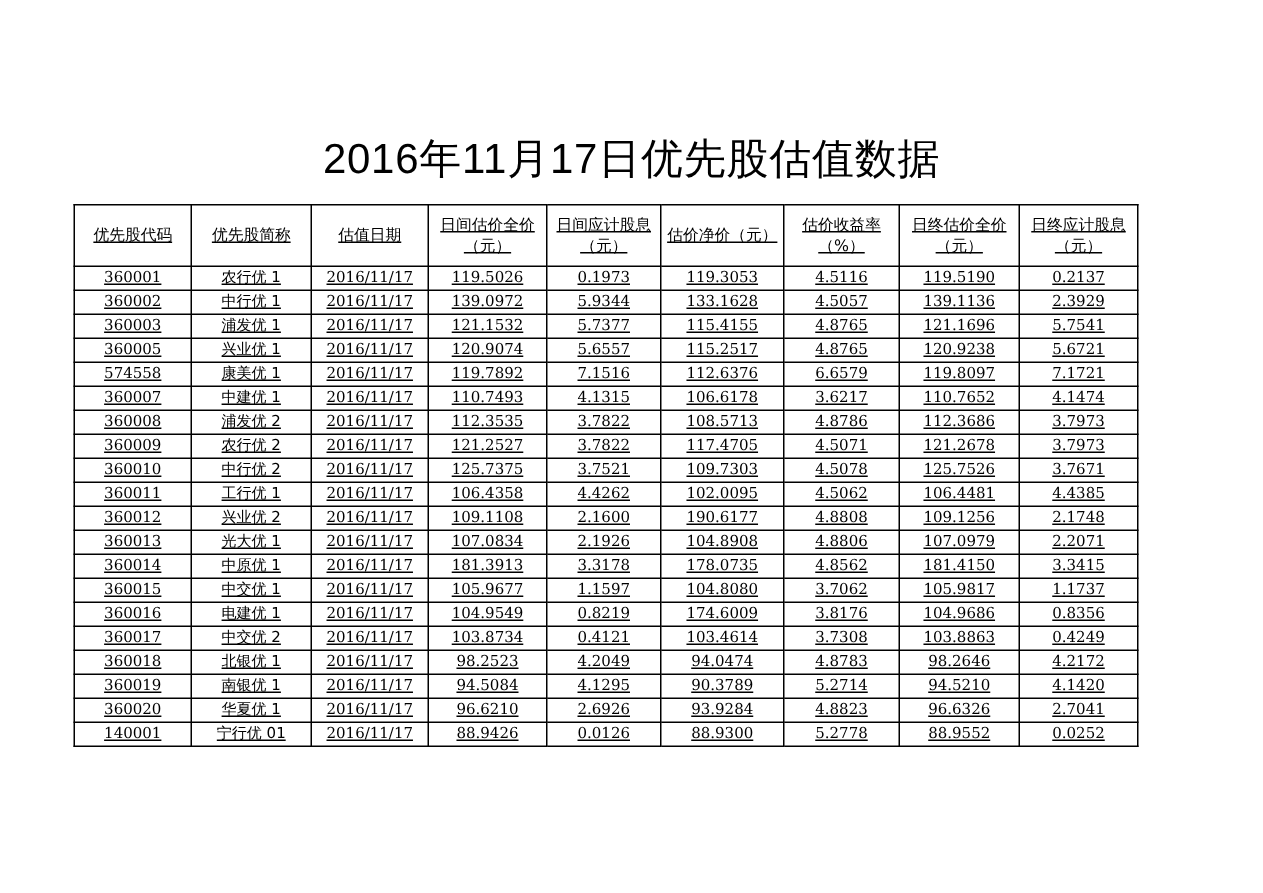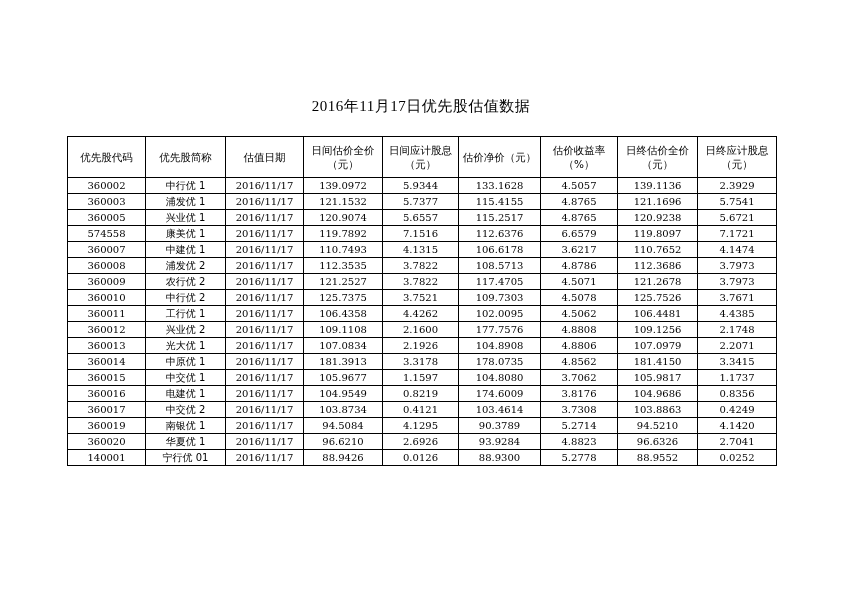--- a/index.html
+++ b/index.html
@@ -14,33 +14,34 @@
       overflow: hidden;
       font-family: "DejaVu Serif", "Liberation Serif", serif;
       color: #000;
     }
     .page-title {
       position: absolute;
       top: 90px;
       left: 0;
       width: 842px;
       text-align: center;
-      font-family: Liberation Serif, serif;
-      font-size: 15px;
+      font-family: Liberation Sans, sans-serif;
+      font-size: 28px;
       letter-spacing: 0.5px;
       line-height: 32px;
     }
     table.valuation {
       position: absolute;
       top: 136px;
-      left: 67px;
+      left: 49px;
       width: 709px;
       border-collapse: collapse;
       table-layout: fixed;
       border: 1.5px solid #000;
+      text-decoration: underline;
     }
     table.valuation th,
     table.valuation td {
       border: 1px solid #000;
       text-align: center;
       padding: 0;
       overflow: hidden;
       white-space: nowrap;
     }
     table.valuation th {
@@ -110,20 +111,31 @@
           <span class="hdr-line">（元）</span>
         </th>
         <th>
           <span class="hdr-line">日终应计股息</span>
           <span class="hdr-line">（元）</span>
         </th>
       </tr>
   </thead>
   <tbody id="table-body">
       <tr>
+        <td>360001</td>
+        <td class="name">农行优 1</td>
+        <td>2016/11/17</td>
+        <td>119.5026</td>
+        <td>0.1973</td>
+        <td>119.3053</td>
+        <td>4.5116</td>
+        <td>119.5190</td>
+        <td>0.2137</td>
+      </tr>
+      <tr>
         <td>360002</td>
         <td class="name">中行优 1</td>
         <td>2016/11/17</td>
         <td>139.0972</td>
         <td>5.9344</td>
         <td>133.1628</td>
         <td>4.5057</td>
         <td>139.1136</td>
         <td>2.3929</td>
       </tr>
@@ -214,21 +226,21 @@
         <td>4.5062</td>
         <td>106.4481</td>
         <td>4.4385</td>
       </tr>
       <tr>
         <td>360012</td>
         <td class="name">兴业优 2</td>
         <td>2016/11/17</td>
         <td>109.1108</td>
         <td>2.1600</td>
-        <td>177.7576</td>
+        <td>190.6177</td>
         <td>4.8808</td>
         <td>109.1256</td>
         <td>2.1748</td>
       </tr>
       <tr>
         <td>360013</td>
         <td class="name">光大优 1</td>
         <td>2016/11/17</td>
         <td>107.0834</td>
         <td>2.1926</td>
@@ -275,20 +287,31 @@
         <td class="name">中交优 2</td>
         <td>2016/11/17</td>
         <td>103.8734</td>
         <td>0.4121</td>
         <td>103.4614</td>
         <td>3.7308</td>
         <td>103.8863</td>
         <td>0.4249</td>
       </tr>
       <tr>
+        <td>360018</td>
+        <td class="name">北银优 1</td>
+        <td>2016/11/17</td>
+        <td>98.2523</td>
+        <td>4.2049</td>
+        <td>94.0474</td>
+        <td>4.8783</td>
+        <td>98.2646</td>
+        <td>4.2172</td>
+      </tr>
+      <tr>
         <td>360019</td>
         <td class="name">南银优 1</td>
         <td>2016/11/17</td>
         <td>94.5084</td>
         <td>4.1295</td>
         <td>90.3789</td>
         <td>5.2714</td>
         <td>94.5210</td>
         <td>4.1420</td>
       </tr>

